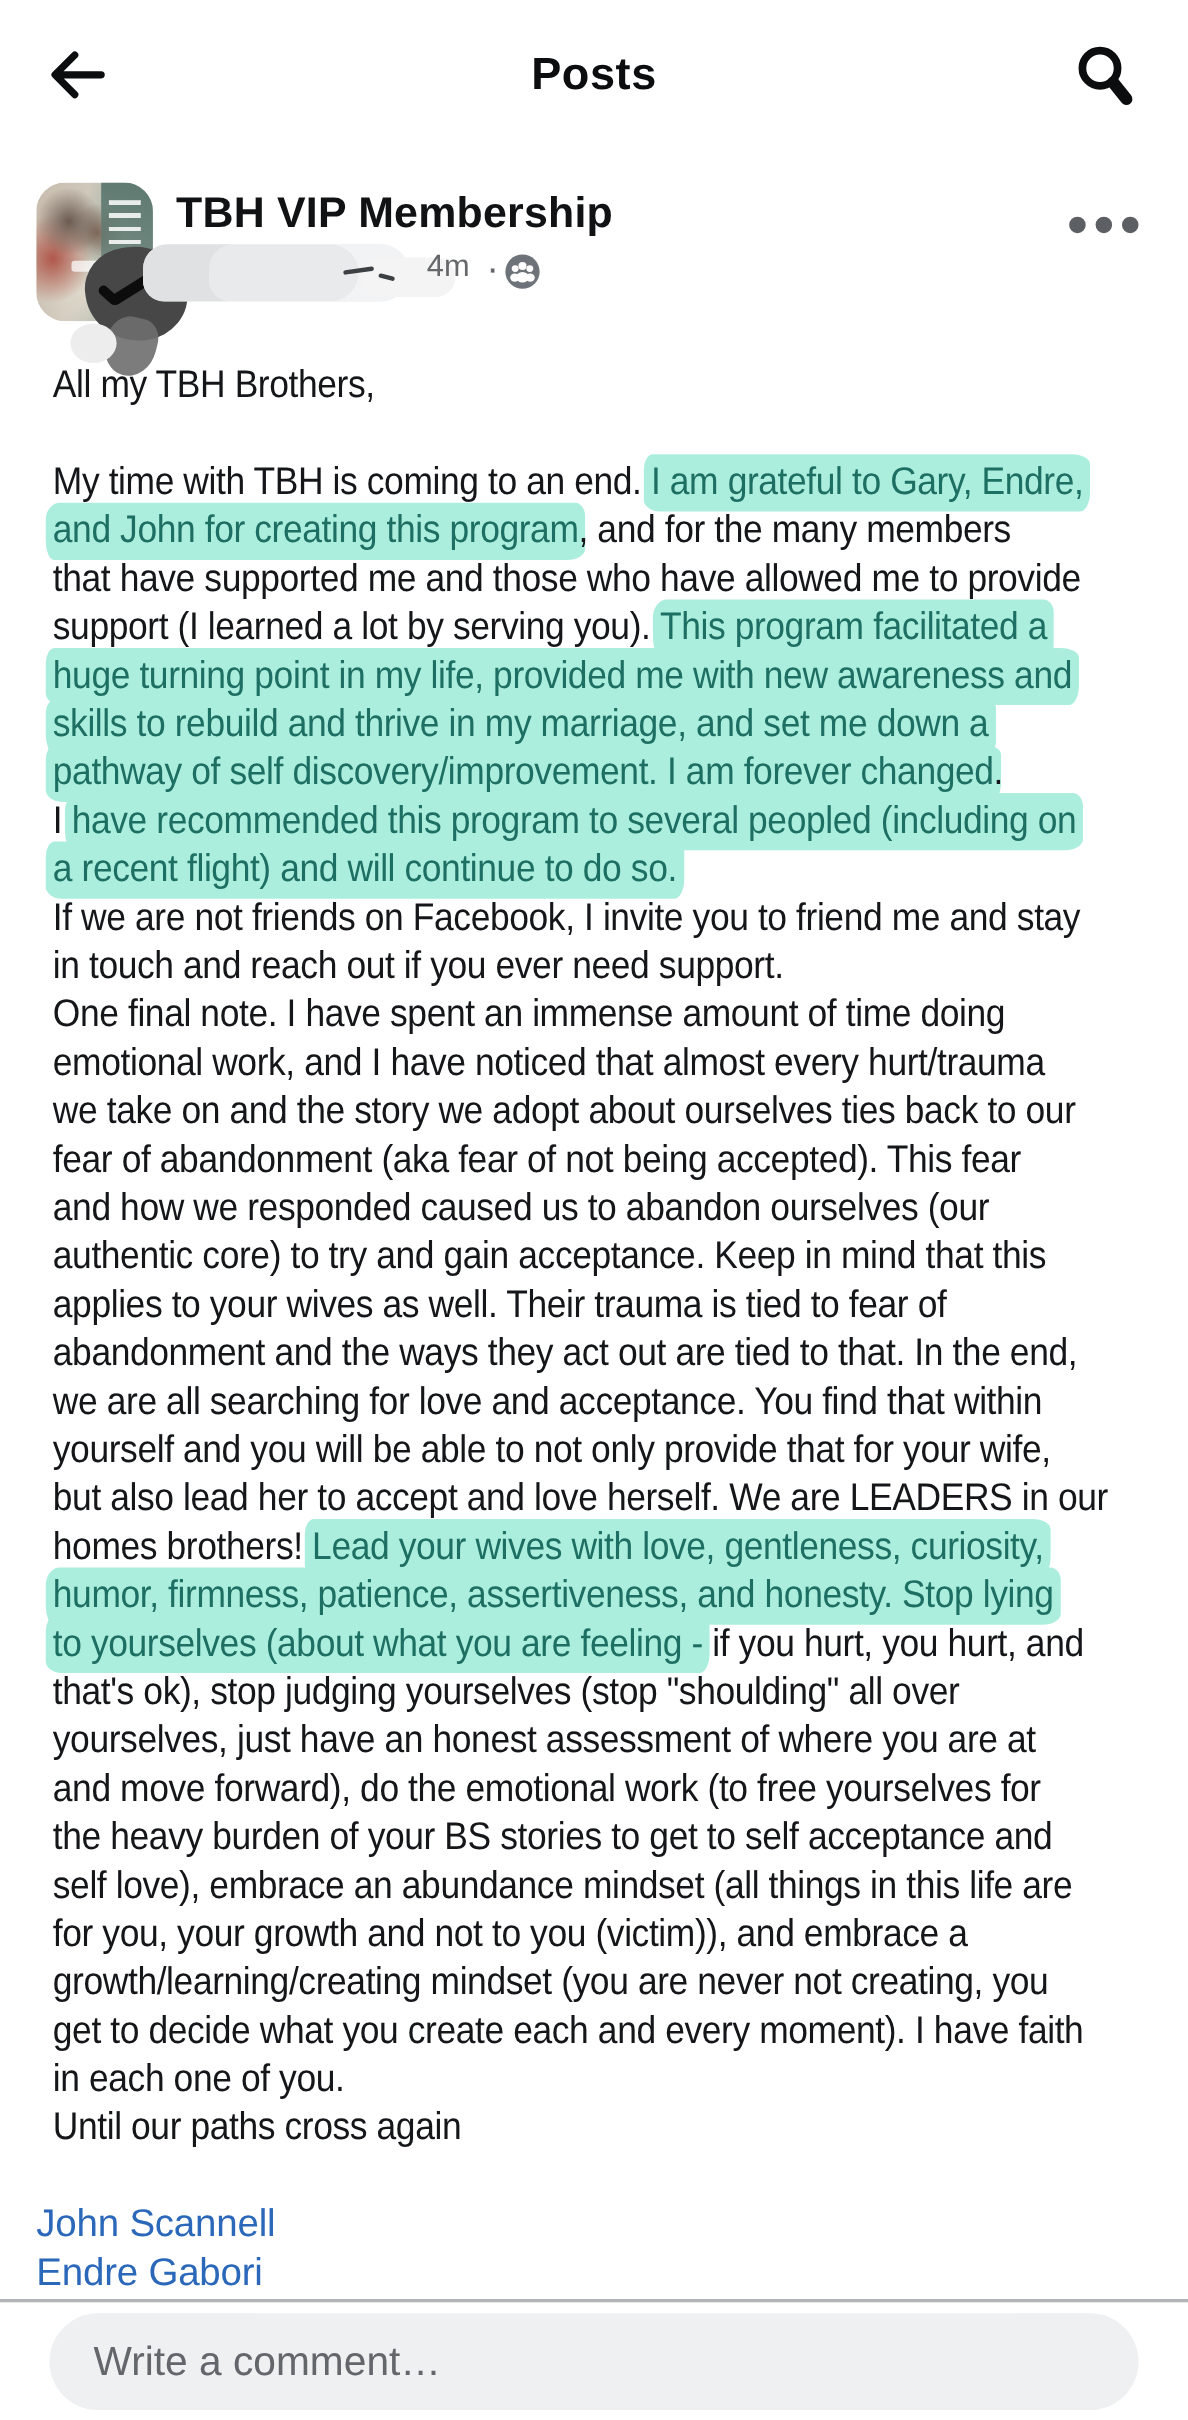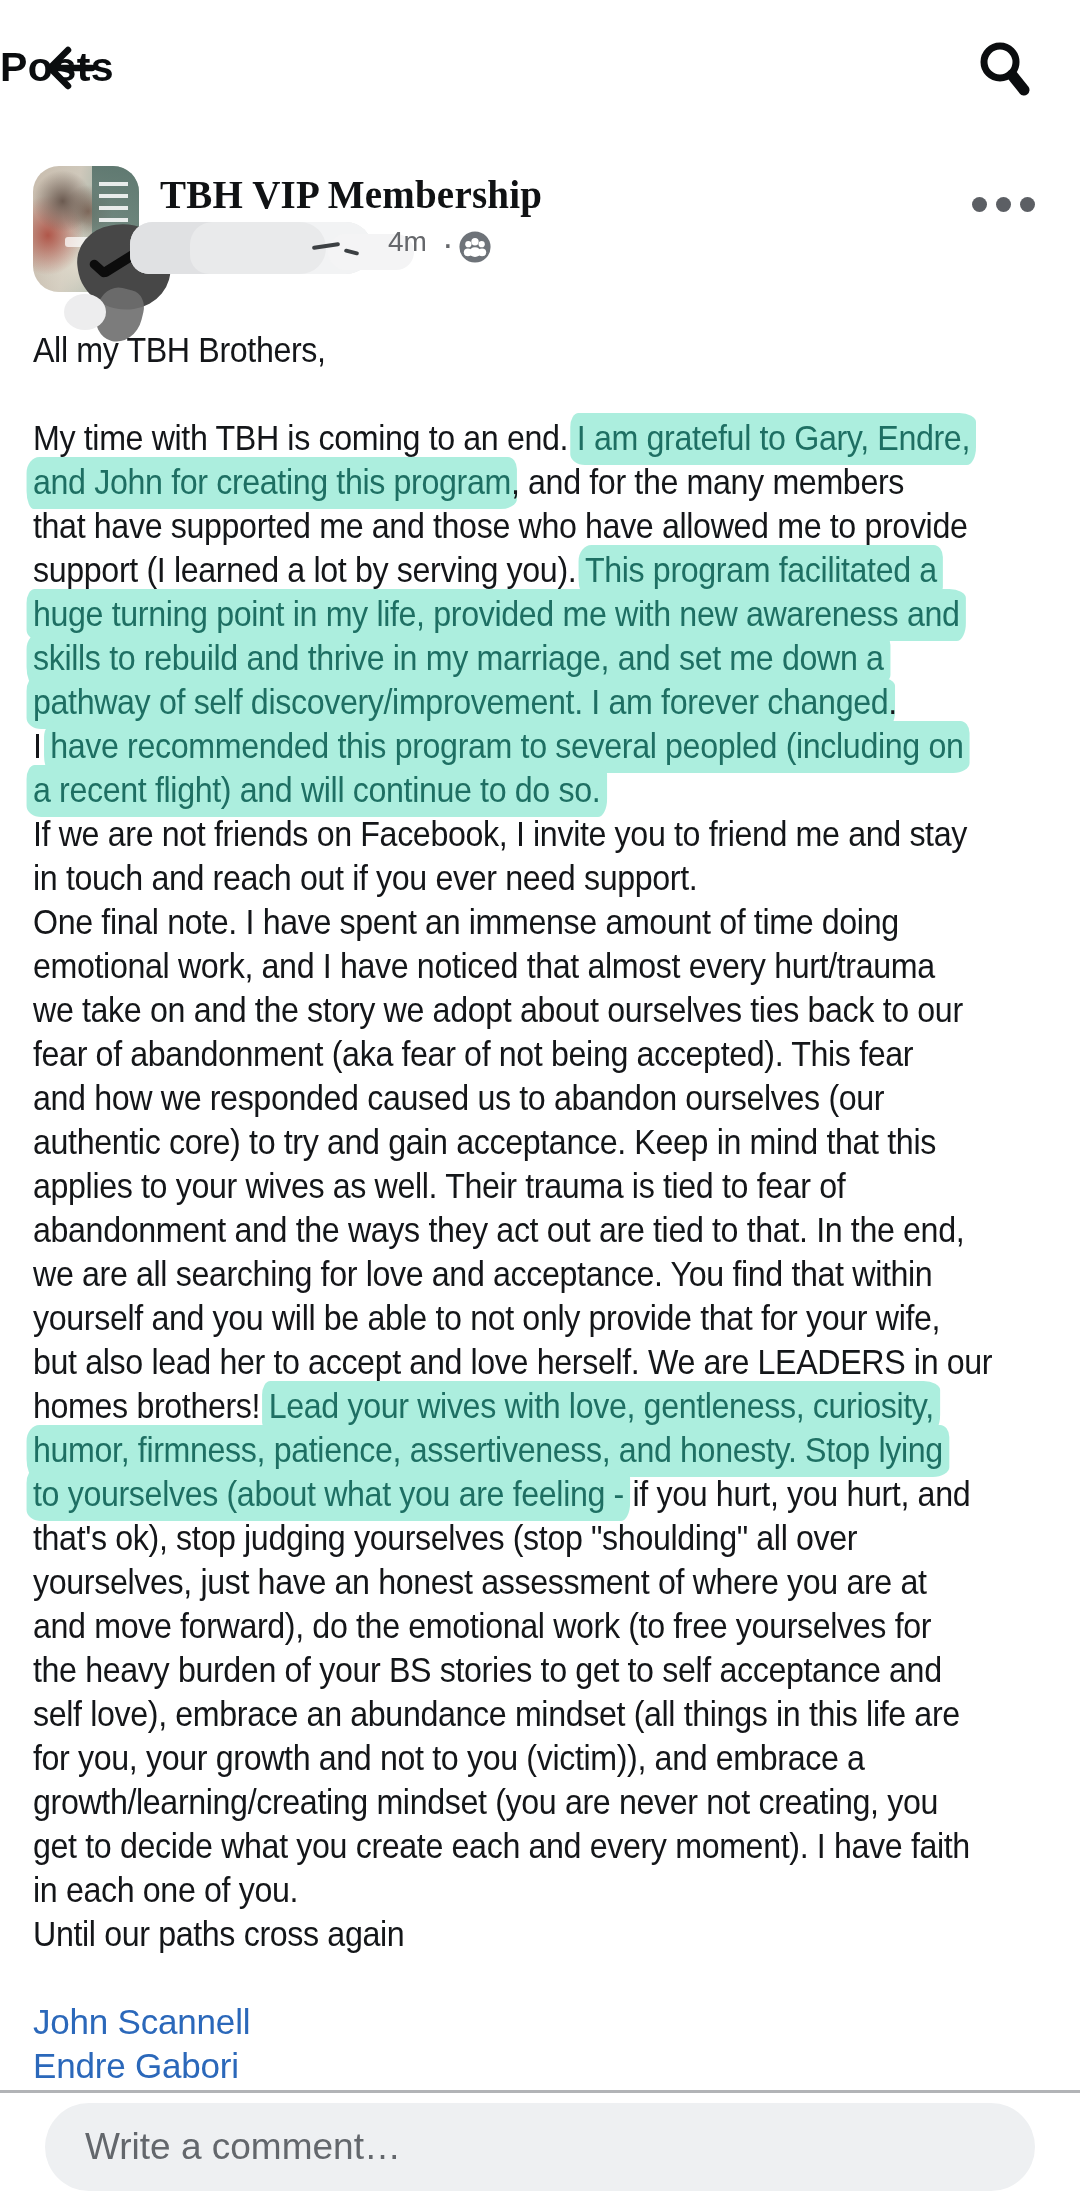--- a/index.html
+++ b/index.html
@@ -2,42 +2,42 @@
 <html style="--highlight: #aceede; --highlightText: #1e6f63; --link: #2b68ba; --metaGray: #65676b;"><head>
 <meta charset="utf-8">
 <style>
   html,body{margin:0;padding:0;background:#fff;}
   body{overflow-x:hidden;font-family:"Liberation Sans","DejaVu Sans",sans-serif;}
   .page{position:relative;width:1080px;height:2200px;background:#ffffff;overflow:hidden;}
 
   
   .topbar{position:relative;height:140px;background:#fff;}
   .back-btn{position:absolute;left:38px;top:36px;width:64px;height:64px;cursor:pointer;}
-  .topbar-title{position:absolute;left:0;right:0;top:44px;
+  .topbar-title{position:absolute;left:0;right:0;top:44px;text-align:center;
     font-size:41px;font-weight:700;color:#0b0d0f;letter-spacing:.5px;}
   .search-btn{position:absolute;right:42px;top:34px;width:68px;height:72px;cursor:pointer;}
 
   
   .post-header{position:relative;height:162px;margin-top:26px;}
   .avatar{position:absolute;left:33px;top:0;width:106px;height:126px;border-radius:26px;
     overflow:hidden;cursor:pointer;}
   .av-photo{position:absolute;inset:0;background:
     radial-gradient(40% 35% at 28% 28%, #6b5a50 0%, rgba(107,90,80,0) 70%),
     radial-gradient(45% 42% at 14% 55%, #b0574a 0%, rgba(176,87,74,0) 75%),
     radial-gradient(52% 46% at 40% 80%, #ded8ca 0%, rgba(222,216,202,0) 80%),
     radial-gradient(34% 30% at 52% 36%, #7e685a 0%, rgba(126,104,90,0) 70%),
     linear-gradient(100deg,#c9bdae 0%,#cfc8bb 38%,#a9b8ac 60%,#87a094 100%);}
   .av-band{position:absolute;right:0;top:0;width:44%;height:100%;
     background:linear-gradient(to bottom, rgba(92,118,110,.95), rgba(104,128,119,.55));}
   .av-caption{position:absolute;right:10%;top:13%;width:28%;height:34%;
     background:repeating-linear-gradient(to bottom, rgba(255,255,255,.85) 0 4px, rgba(255,255,255,0) 4px 12px);}
   .av-strip{position:absolute;left:30%;top:56%;width:56%;height:8%;background:rgba(255,255,255,.72);border-radius:3px;}
 
   .group-title{position:absolute;left:160px;top:6px;font-size:39px;font-weight:700;
-    color:#101214;cursor:pointer;letter-spacing:.2px;font-family:Liberation Serif, serif;}
+    color:#101214;cursor:pointer;letter-spacing:.2px;}
 
   
   .scrib{position:absolute;}
   .scrib-dark1{left:78px;top:58px;width:92px;height:86px;background:#474747;
     border-radius:48% 60% 52% 62%;transform:rotate(-8deg);}
   .scrib-dark2{left:96px;top:122px;width:46px;height:54px;background:#6e6e6e;
     border-radius:50% 40% 60% 55%;transform:rotate(14deg);opacity:.9;}
   .scrib-check1{left:98px;top:92px;width:44px;height:10px;background:#0c0c0c;border-radius:6px;transform:rotate(-32deg);}
   .scrib-check2{left:88px;top:98px;width:22px;height:9px;background:#0c0c0c;border-radius:6px;transform:rotate(42deg);}
   .scrib-light{left:130px;top:56px;width:242px;height:52px;background:#e9eaeb;
@@ -50,21 +50,21 @@
 
   .meta-time{position:absolute;left:388px;top:60px;font-size:28px;color:var(--metaGray,#65676b);}
   .meta-dot{position:absolute;left:442px;top:58px;font-size:35px;color:var(--metaGray,#65676b);}
   .audience{position:absolute;left:458px;top:64px;width:34px;height:34px;}
 
   .menu-btn{position:absolute;right:45px;top:16px;width:72px;height:44px;cursor:pointer;
     display:flex;align-items:center;justify-content:flex-end;gap:9px;}
   .menu-btn i{width:15px;height:15px;border-radius:50%;background:#5c5f64;display:block;}
 
   
-  .post-body{padding:0 33px;margin-top:0;}
+  .post-body{padding:0 48px;margin-top:0;}
   .post-body .line{height:44px;line-height:44px;white-space:nowrap;font-size:35px;
     letter-spacing:-0.4px;color:#141619;transform:scaleX(.92);transform-origin:0 50%;}
   .hl{background:var(--highlight,#aceede);color:var(--highlightText,#1e6f63);
     padding:5px 7px 8px 7px;margin:-5px -7px -8px -7px;
     border-radius:14px 10px 18px 8px / 16px 12px 10px 18px;}
   .line:nth-child(odd) .hl{border-radius:9px 18px 10px 16px / 14px 9px 18px 11px;}
 
   .post-links{padding:0 33px;margin-top:44px;}
   .post-links .link{height:44px;line-height:44px;font-size:35px;letter-spacing:-0.2px;
     color:var(--link,#2b68ba);cursor:pointer;}

